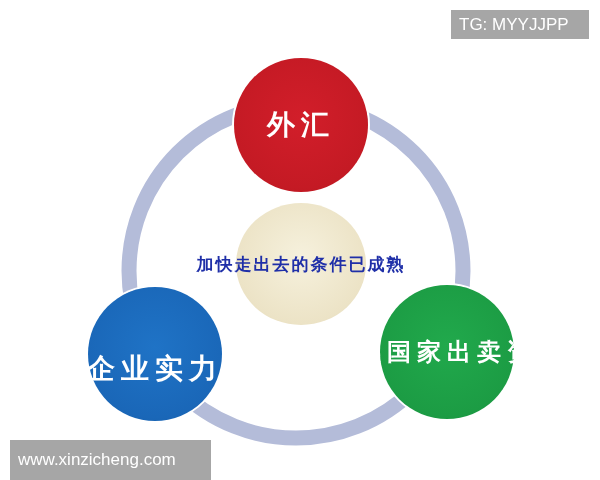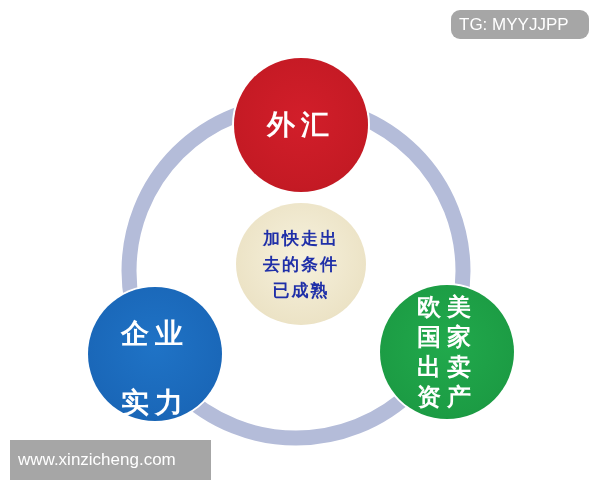--- a/index.html
+++ b/index.html
@@ -1,35 +1,35 @@
 <!DOCTYPE html>
 <html><head>
 <meta charset="utf-8">
 <style>
   html, body { margin:0; padding:0; }
   body { width:600px; height:480px; background:#ffffff; position:relative; overflow:hidden;
          font-family:"DejaVu Sans", sans-serif; }
   .ring { position:absolute; left:0; top:0; }
-  .circle { position:absolute; border-radius:50%; display:flex; flex-direction:column;
+  .circle { position:absolute; border-radius:50%; display:flex; 
             align-items:center; justify-content:center; box-sizing:border-box;text-align:right; }
   .circle .line { font-family:"DejaVu Serif", serif; font-weight:bold; white-space:nowrap; }
   #red { left:234px; top:58px; width:134px; height:134px; background:radial-gradient(circle at 50% 45%, #d21e2a 0%, #c41a24 70%, #b2141d 100%);
          box-shadow:0 0 0 2px #fff; }
   #red .line { color:#ffffff; font-size:28px; letter-spacing:6px; line-height:40px; }
   #blue { left:88px; top:287px; width:134px; height:134px; background:radial-gradient(circle at 50% 45%, #1f73c6 0%, #1a67b8 70%, #155aa4 100%);
           box-shadow:0 0 0 2px #fff; }
   #blue .line { color:#ffffff; font-size:28px; letter-spacing:6px; line-height:40px;margin-top:29px; }
   #green { left:380px; top:285px; width:134px; height:134px; background:radial-gradient(circle at 50% 45%, #21a94c 0%, #1c9c44 70%, #168a3b 100%);
            box-shadow:0 0 0 2px #fff; }
   #green .line { color:#ffffff; font-size:24px; letter-spacing:6px; line-height:30px; }
   #center { left:236px; top:203px; width:130px; height:122px; background:radial-gradient(circle at 50% 45%, #f6f1dd 0%, #ece3c6 70%, #ddd2ae 100%); }
   #center .line { color:#1f2fa8; font-size:17px; letter-spacing:2px; line-height:26px; }
   .badge { position:absolute; background:#a6a6a6; color:#ffffff; font-family:"Liberation Sans", sans-serif;
            font-size:17px; padding:0 8px; box-sizing:border-box; display:flex; align-items:center; }
-  #tg { left:451px; top:10px; width:138px; height:29px;border-radius:9px; }
+  #tg { left:451px; top:10px; width:138px; height:29px; }
   #url { left:10px; top:440px; width:201px; height:40px; }
 </style>
 </head>
 <body>
 
 <svg class="ring" width="600" height="480">
   <circle cx="296" cy="271" r="167" fill="none" stroke="#b4bcd9" stroke-width="15"></circle>
 </svg>
 
 <div class="circle" id="red">

